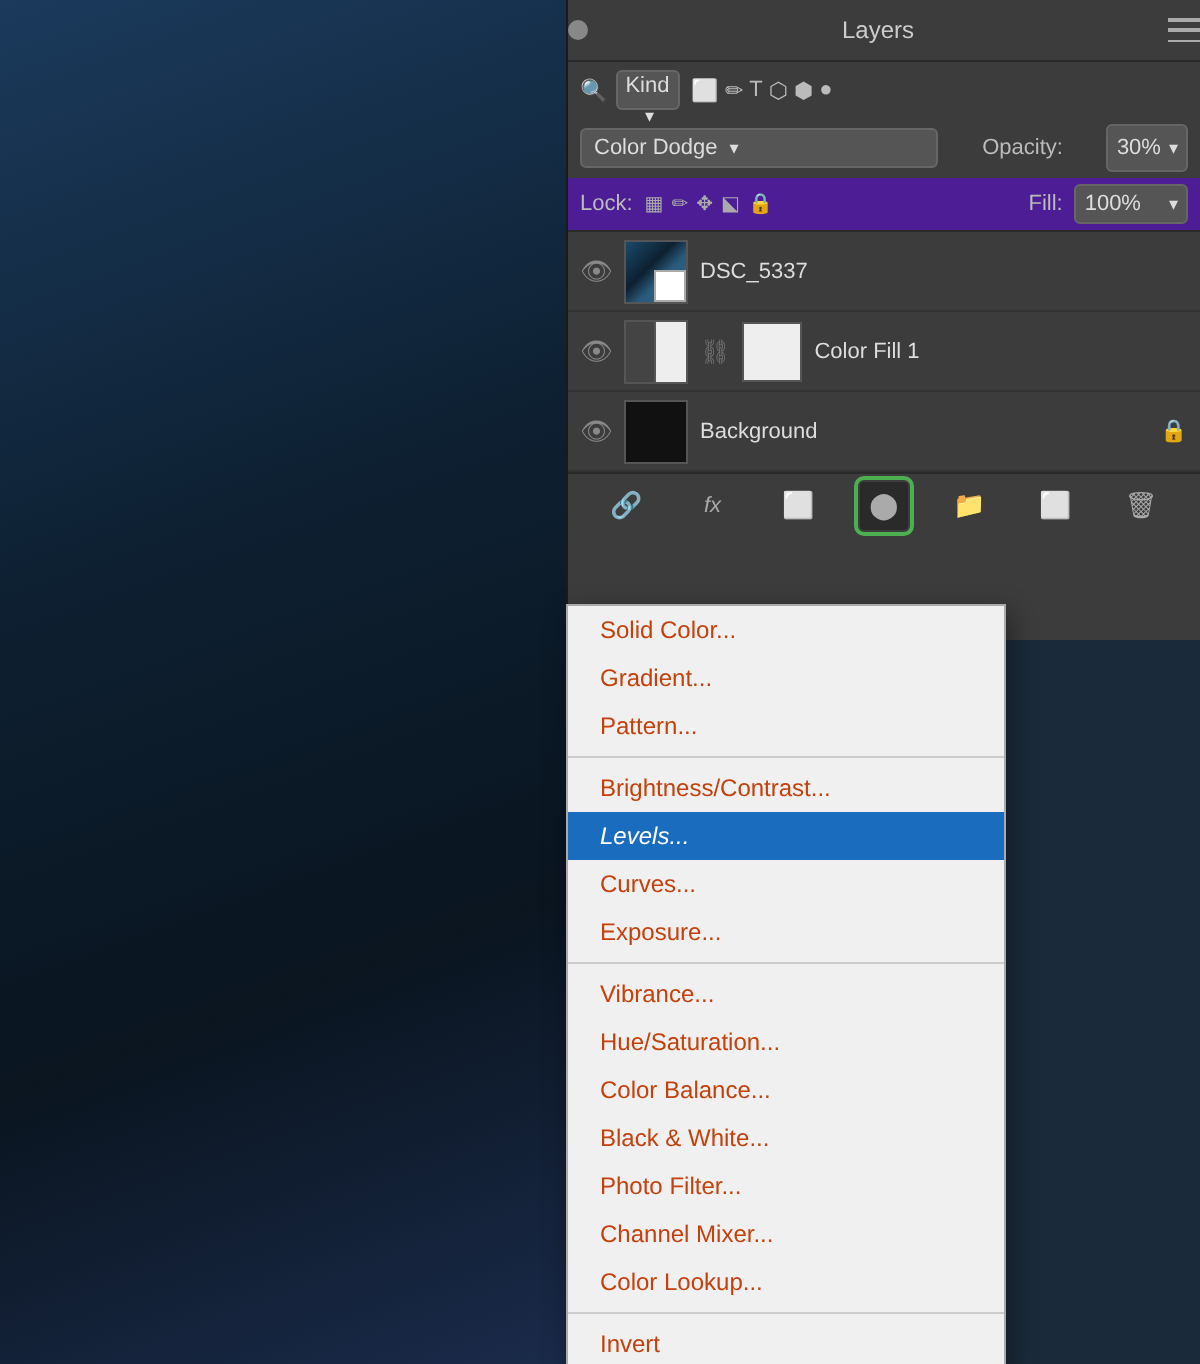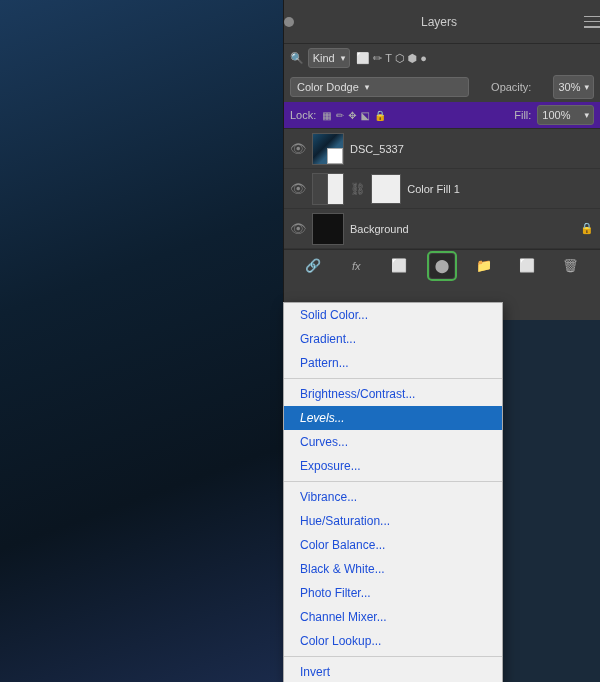--- a/index.html
+++ b/index.html
@@ -30,21 +30,21 @@
       height: 320px;
       background: #3c3c3c;
       border-left: 1px solid #1a1a1a;
     }
 
     
     .panel-titlebar {
       display: flex;
       align-items: center;
       justify-content: flex-start;
-      height: 44px;
+      height: 31px;
       background: #3c3c3c;
       padding: 0 0;
       border-bottom: 1px solid #2a2a2a;
     }
 
     .panel-close-btn {
       width: 10px;
       height: 10px;
       border-radius: 50%;
       background: #888;
@@ -93,20 +93,21 @@
       border: 1px solid #666;
       border-radius: 3px;
       color: #ddd;
       font-size: 11px;
       padding: 1px 4px;
       height: 20px;
       display: flex;
       align-items: center;
       gap: 4px;
       cursor: pointer;
+      flex-direction: column;
     }
 
     .kind-icons {
       display: flex;
       align-items: center;
       gap: 3px;
       margin-left: 2px;
     }
 
     .kind-icon {
@@ -326,21 +327,21 @@
       width: 220px;
       background: #f0f0f0;
       border: 1px solid #aaa;
       box-shadow: 2px 4px 12px rgba(0,0,0,0.4);
       z-index: 100;
     }
 
     .menu-item {
       padding: 5px 16px;
       font-size: 12px;
-      color: #1d4ed8;
+      color: #c2410c;
       cursor: pointer;
       white-space: nowrap;
     }
 
     .menu-item.highlighted {
       background: #1a6cbf;
       color: #fff;
       font-style: italic;
     }
 

